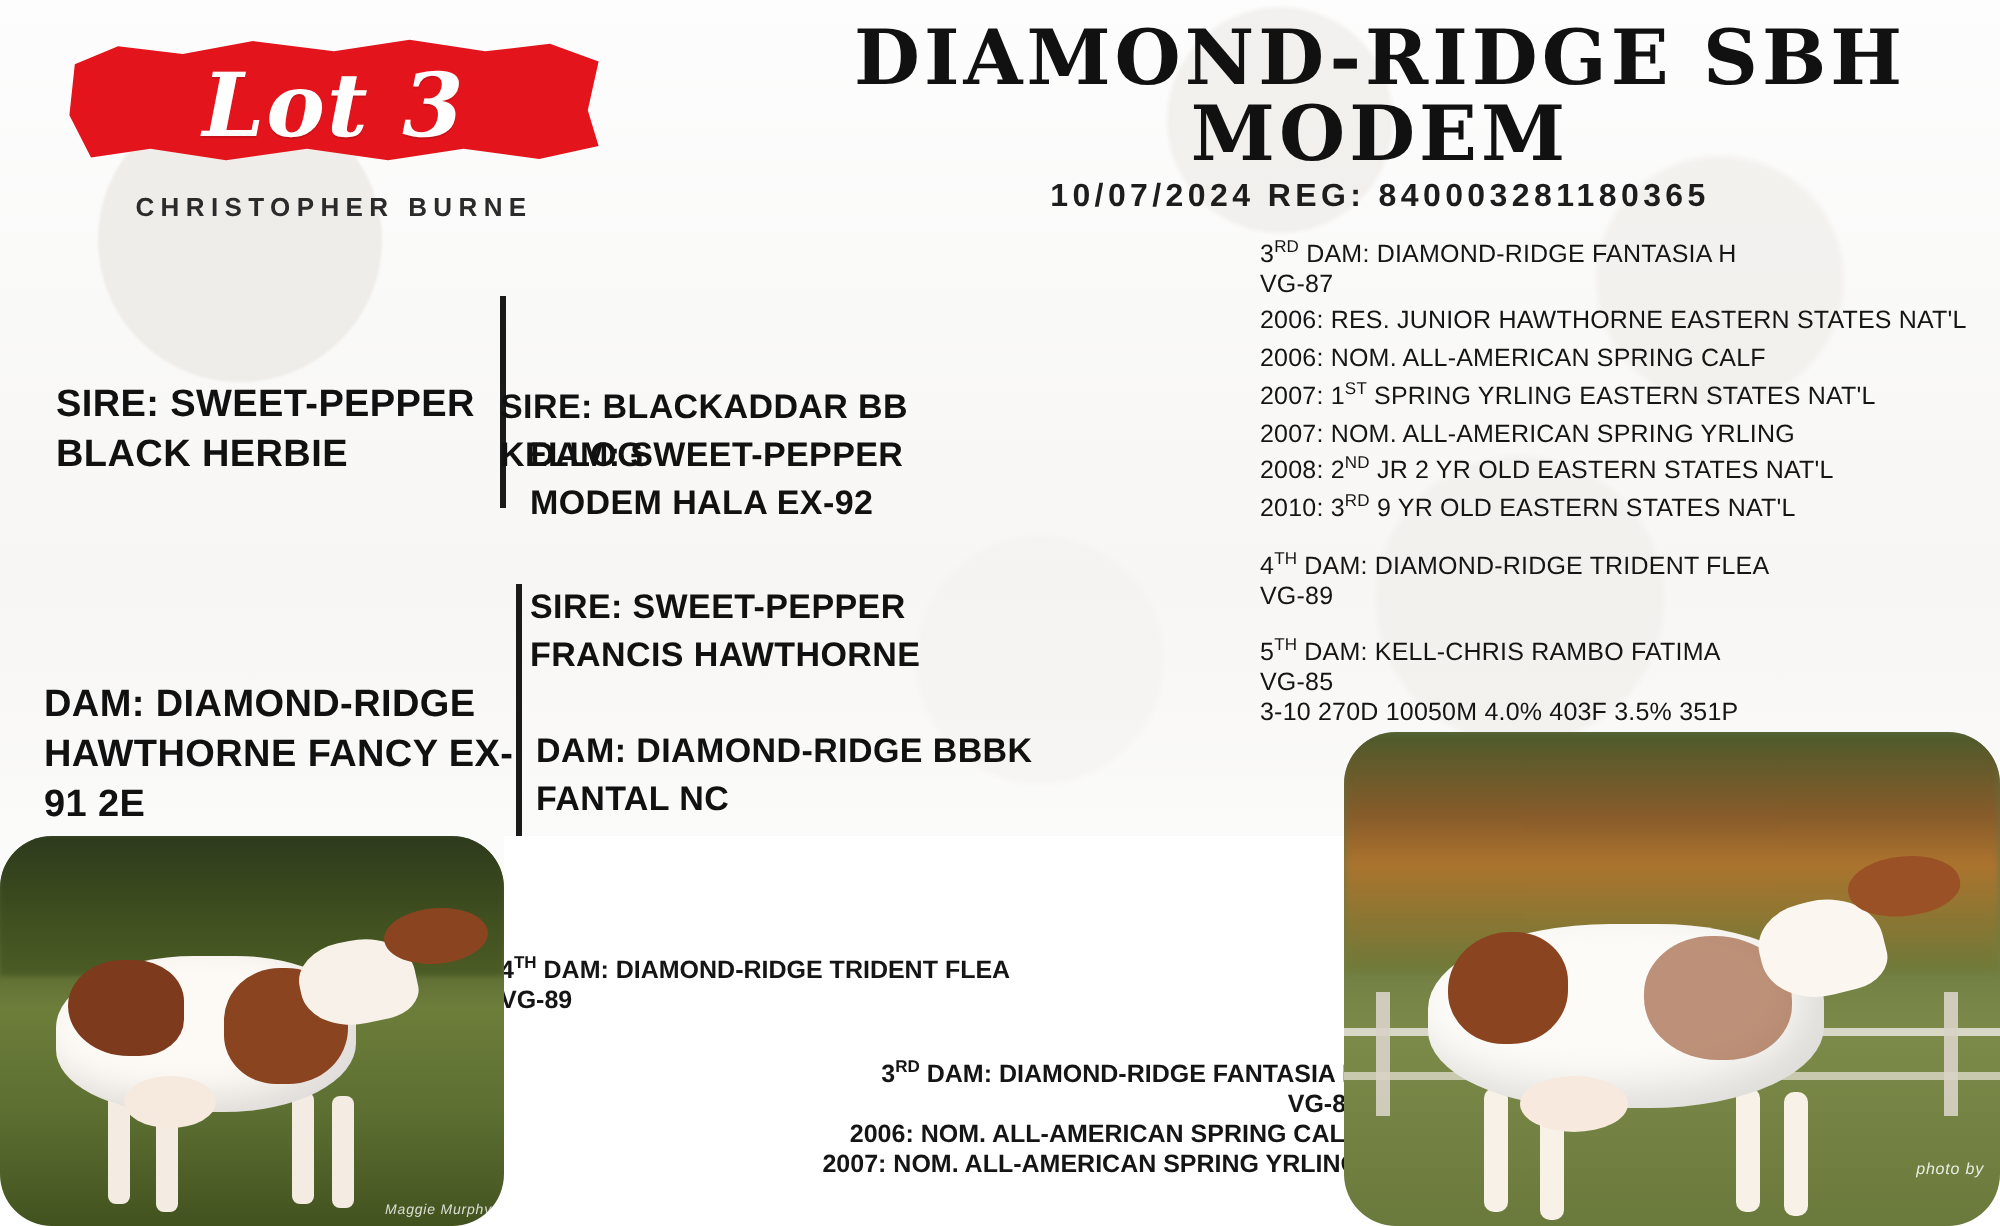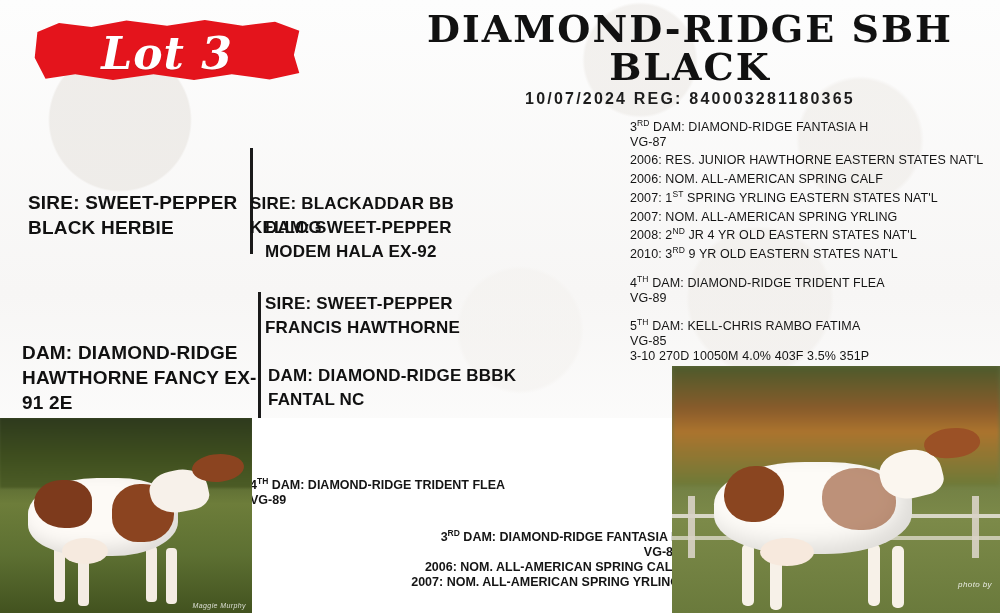--- a/index.html
+++ b/index.html
@@ -97,21 +97,21 @@
     font-size:12.5px; font-weight:700; line-height:15px; color:#151515;
   }
   .note-b {
     position:absolute; left:390px; top:526px; width:290px;
     font-size:12.5px; font-weight:700; line-height:15px; color:#151515;
     text-align:right;
   }
 
   
   .photo {
-    position:absolute; overflow:hidden;
+    position:absolute; overflow:hidden;border-radius:26px;
   }
   .photo-left { left:0px; top:418px; width:252px; height:195px; }
   .photo-right { left:672px; top:366px; width:328px; height:247px; }
 
   
   .pl-bg {
     position:absolute; inset:0;
     background:linear-gradient(180deg,#3f4b2c 0%, #52612f 26%, #6d7d3a 44%, #5d7032 70%, #42521f 100%);
   }
   .pl-trees {
@@ -156,22 +156,23 @@
 </style>
 </head>
 <body>
 
 <div class="page">
 
   <div class="lot-badge">
     <div class="lot-brush"></div>
     <div class="lot-text">Lot 3</div>
   </div>
-
-  <div class="title">DIAMOND-RIDGE SBH BLACK</div>
+  <div class="consignor">CHRISTOPHER BURNE</div>
+
+  <div class="title">DIAMOND-RIDGE SBH MODEM</div>
   <div class="subtitle">10/07/2024  REG:  840003281180365</div>
 
   <div class="bracket br-1"></div>
   <div class="bracket br-2"></div>
 
   <div class="ped ped-l1 sire-top">SIRE: SWEET-PEPPER BLACK HERBIE</div>
   <div class="ped ped-l1 dam-bottom">DAM: DIAMOND-RIDGE HAWTHORNE FANCY EX-91 2E</div>
 
   <div class="ped ped-l2 sire-sire">SIRE: BLACKADDAR BB KELLOG</div>
   <div class="ped ped-l2 sire-dam">DAM: SWEET-PEPPER MODEM HALA EX-92</div>
@@ -190,21 +191,21 @@
     <div>
       <span>2006: </span><span></span><sup></sup><span>NOM. ALL-AMERICAN SPRING CALF</span>
     </div>
     <div>
       <span>2007: </span><span>1</span><sup>ST</sup><span> SPRING YRLING EASTERN STATES NAT'L</span>
     </div>
     <div>
       <span>2007: </span><span></span><sup></sup><span>NOM. ALL-AMERICAN SPRING YRLING</span>
     </div>
     <div>
-      <span>2008: </span><span>2</span><sup>ND</sup><span> JR 4 YR OLD EASTERN STATES NAT'L</span>
+      <span>2008: </span><span>2</span><sup>ND</sup><span> JR 2 YR OLD EASTERN STATES NAT'L</span>
     </div>
     <div>
       <span>2010: </span><span>3</span><sup>RD</sup><span> 9 YR OLD EASTERN STATES NAT'L</span>
     </div>
 
     <div class="gap"></div>
 
     <div>
       <span>4</span><sup>TH</sup><span> DAM: DIAMOND-RIDGE TRIDENT FLEA</span>
     </div>

